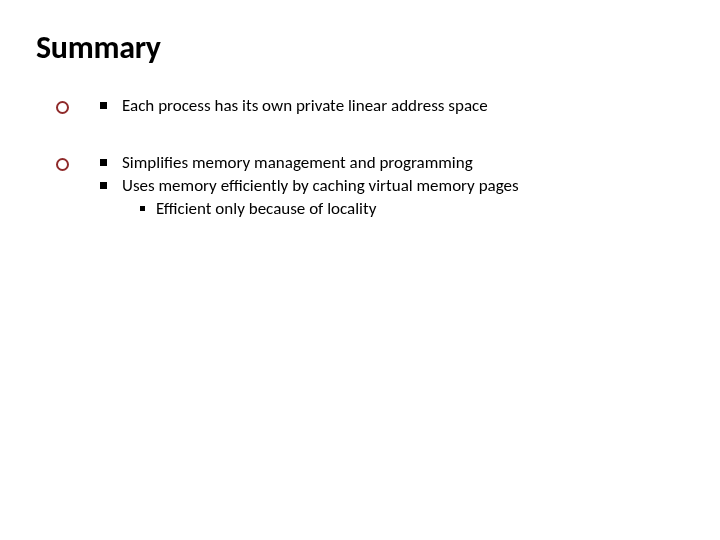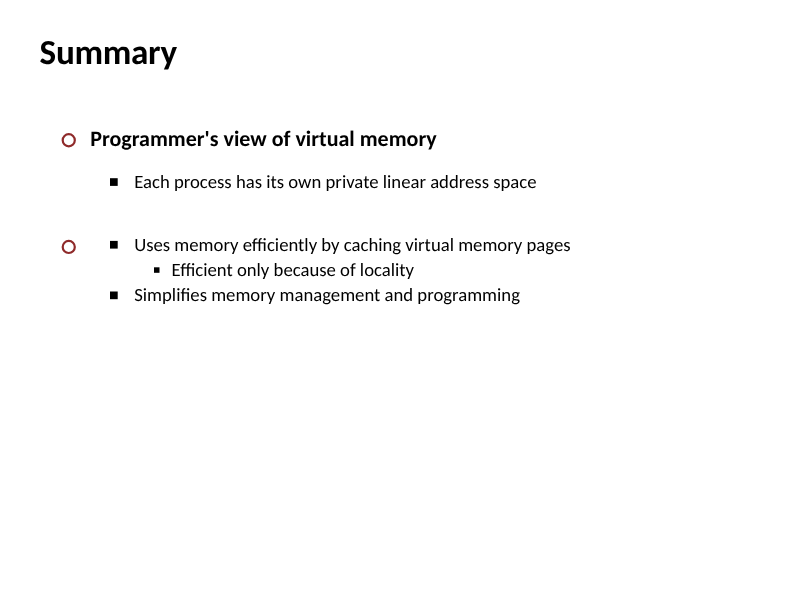--- a/index.html
+++ b/index.html
@@ -12,21 +12,21 @@
       height: 540px;
       background: #ffffff;
       font-family: Calibri, "Segoe UI", Arial, sans-serif;
       color: #000000;
       padding: 28px 36px;
       overflow: hidden;
     }
     .title {
       font-size: 32px;
       font-weight: 700;
-      margin-bottom: 48px;
+      margin-bottom: 28px;
       letter-spacing: -0.3px;
     }
     .outer-list {
       list-style: none;
       padding-left: 20px;
     }
     .outer-item {
       position: relative;
       padding-left: 26px;
       margin-bottom: 34px;
@@ -89,31 +89,30 @@
     }
   </style>
 </head>
 <body>
 
 <h1 class="title">Summary</h1>
 
 <ul class="outer-list">
 
   <li class="outer-item">
-    <div class="outer-label">Programmer's view of virtual memory</div>
     <ul class="inner-list">
       <li class="inner-item">Each process has its own private linear address space</li>
     </ul>
   </li>
 
   <li class="outer-item">
     <ul class="inner-list">
+      <li class="inner-item">Simplifies memory management and programming</li>
       <li class="inner-item">
         <span>Uses memory efficiently by caching virtual memory pages</span>
         <ul class="third-list">
           <li class="third-item">Efficient only because of locality</li>
         </ul>
       </li>
-      <li class="inner-item">Simplifies memory management and programming</li>
     </ul>
   </li>
 
 </ul>
 
 </body></html>

